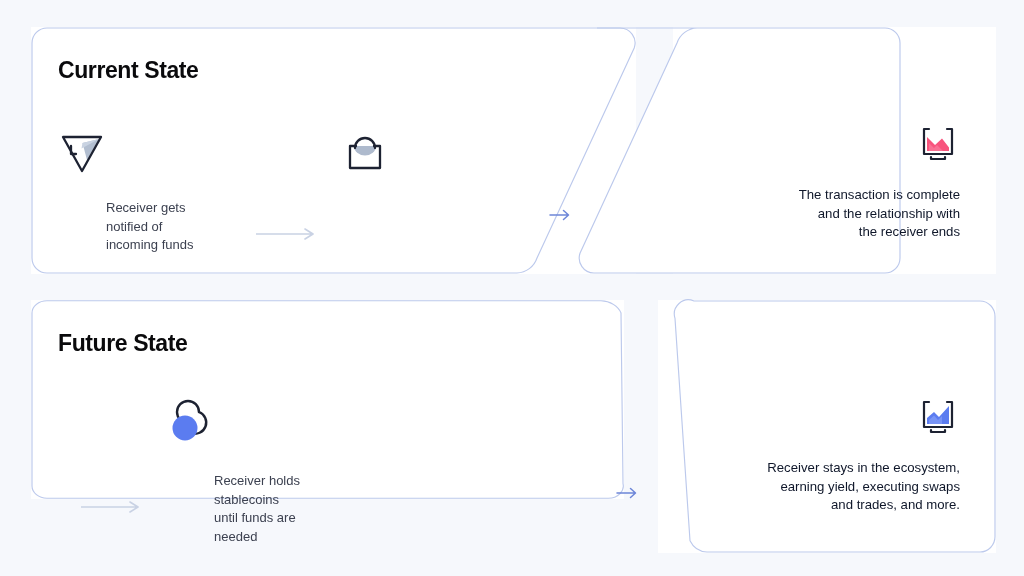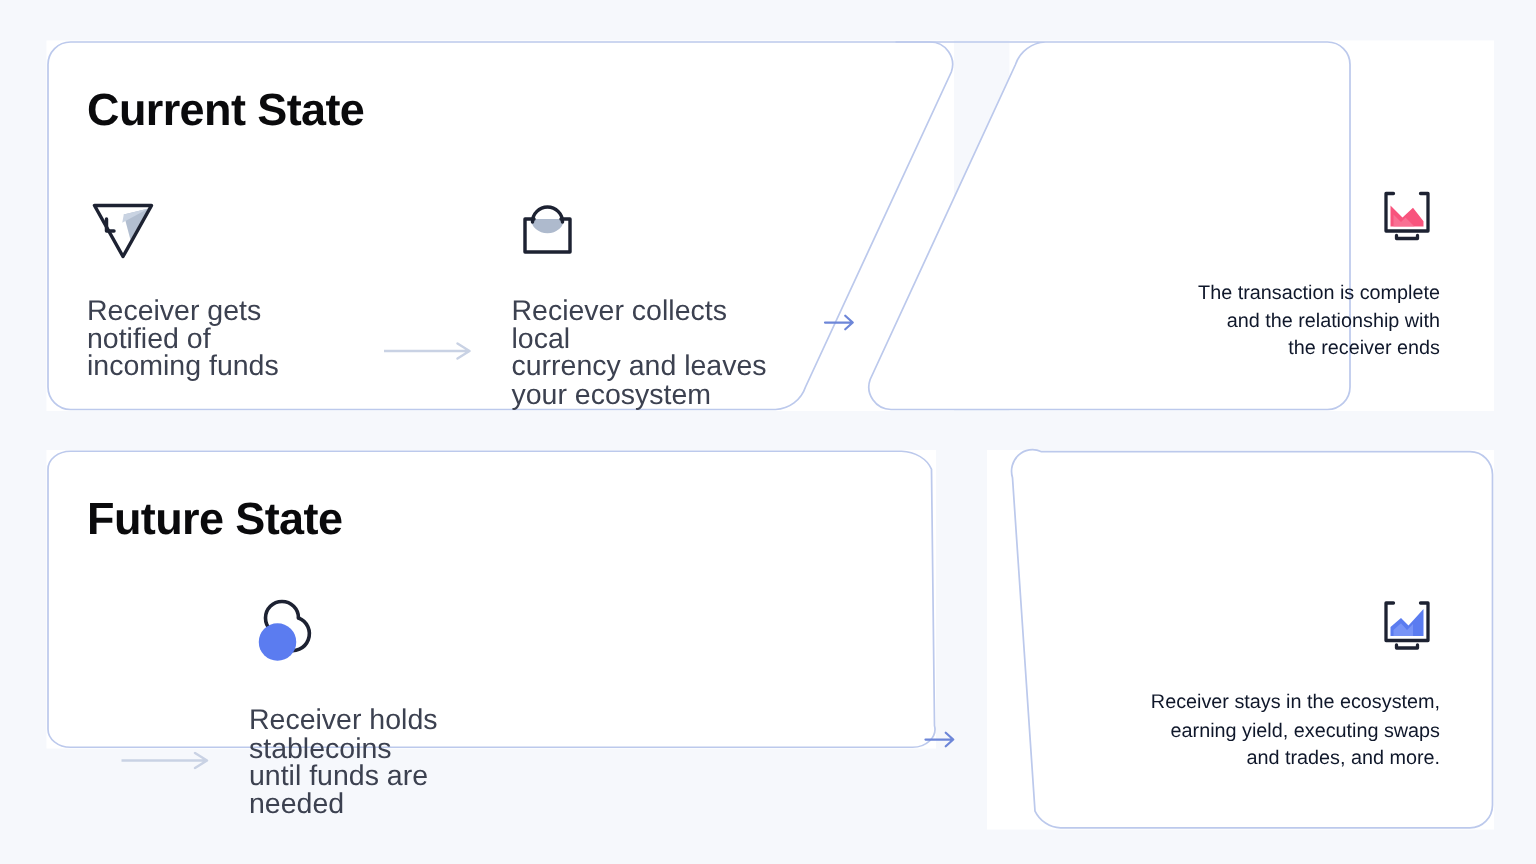--- a/index.html
+++ b/index.html
@@ -34,39 +34,40 @@
   #card-current-result{left:673px; top:27px; width:323px; height:247px;}
   #card-future{left:31px;  top:300px; width:593px; height:199px;}
   #card-future-result{left:658px; top:300px; width:338px; height:253px;}
 
   
   .card-inner{position:absolute;inset:0;}
 
   .title{
     position:absolute;
     left:27px;top:30px;
-    font-size:30px;
+    font-size:23px;
     font-weight:700;
     letter-spacing:-0.4px;
     color:#0a0a0c;
   }
 
   .steps{
     position:absolute;
     left:27px; top:95px;
     display:flex;
     align-items:flex-start;
   }
   .step{width:175px;}
   .step .icon{height:52px;display:flex;align-items:flex-end;}
   .step .caption{
     margin-top:25px;
-    font-size:19px;
+    font-size:13px;
     line-height:18.5px;
     color:#3c4150;
+    margin-left:48px;
   }
   .step-arrow{
     width:108px;
     display:flex;
     justify-content:center;
     align-items:center;
     padding-top:106px;
   }
 
   
@@ -131,21 +132,20 @@
         </div>
 
         <div class="step">
           <div class="icon">
             <svg width="48" height="46" viewBox="0 0 48 46">
               <path d="M24,18 m-11,0 a11,9.5 0 0 0 22,0 Z" fill="#aebacd"></path>
               <path d="M14,20 a10,10 0 0 1 20,0" fill="none" stroke="#1d2232" stroke-width="2.3" stroke-linecap="round"></path>
               <path d="M15,18 H9 V40 H39 V18 H33" fill="none" stroke="#1d2232" stroke-width="2.3" stroke-linejoin="round" stroke-linecap="round"></path>
             </svg>
           </div>
-          <div class="caption">Reciever collects local<br>currency and leaves<br>your ecosystem</div>
         </div>
       </div>
     </div>
   </div>
 
   <div class="card" id="card-current-result">
     <svg class="outline" viewBox="0 0 323 247" preserveAspectRatio="none">
       <path d="M19,1 H307 A15,15 0 0 1 322,16 V231 A15,15 0 0 1 307,246 H16 A15,15 0 0 1 2.1,226 L99,16 A22,22 0 0 1 119,1 Z" transform="translate(-95,0)"></path>
     </svg>
     <div class="card-inner">

